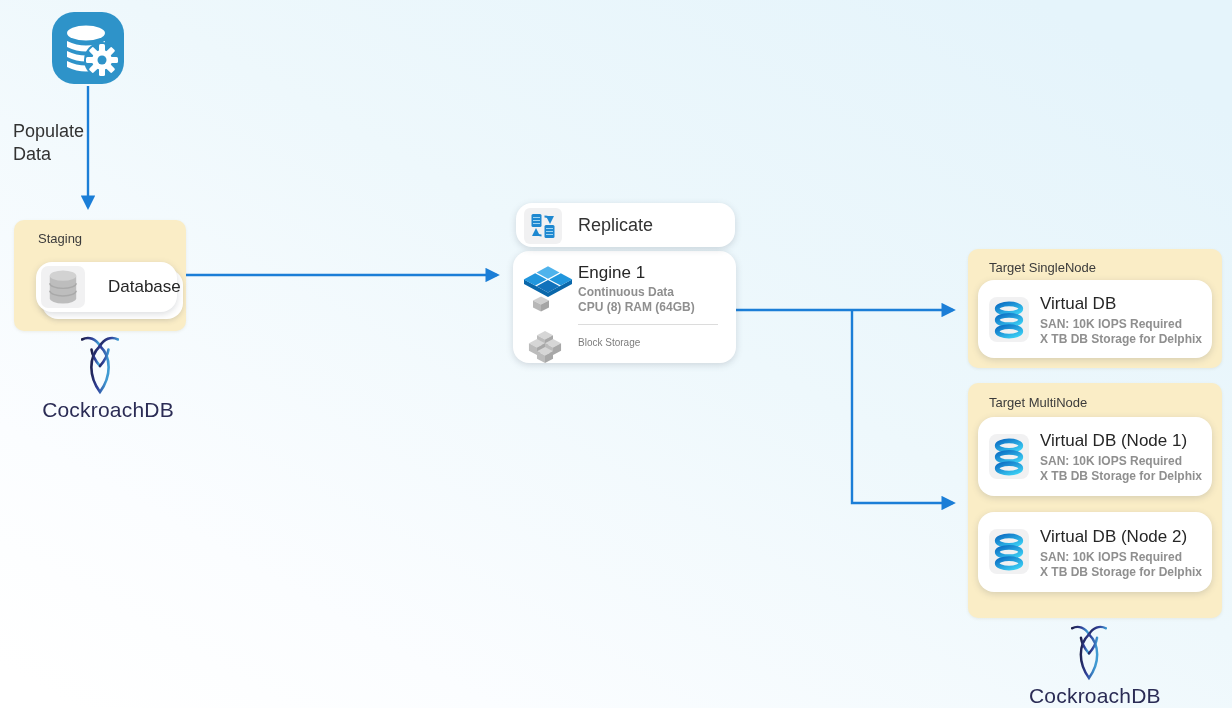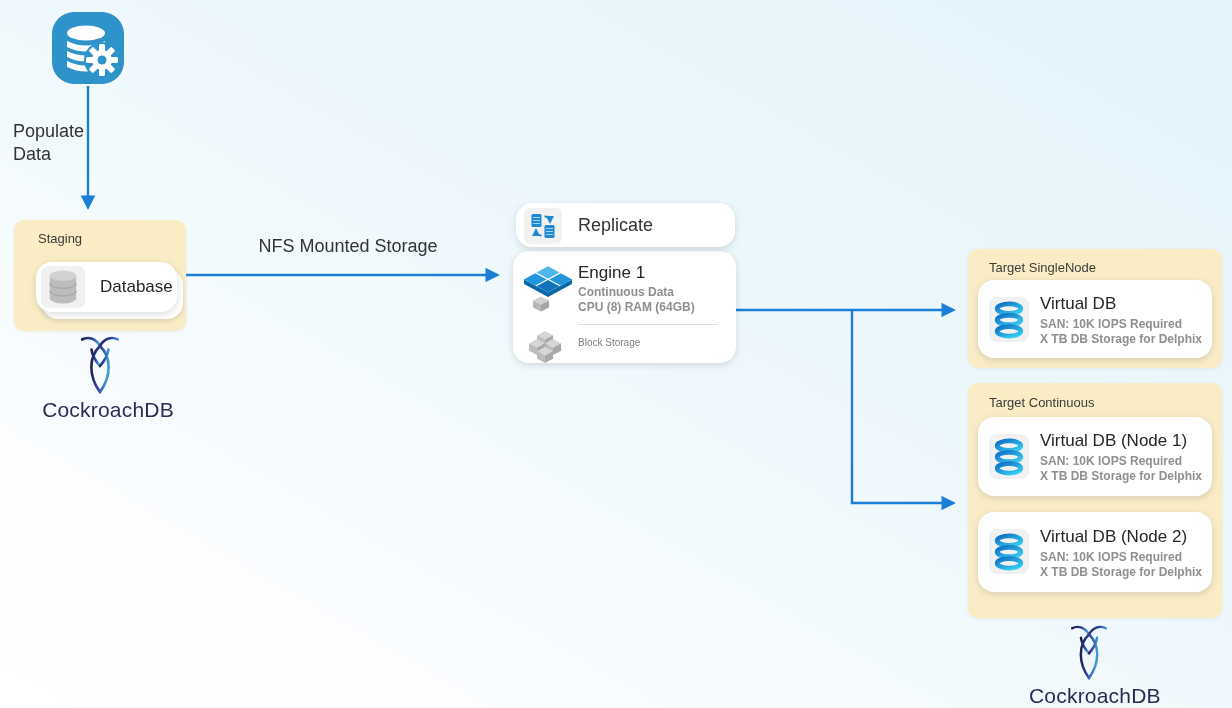--- a/index.html
+++ b/index.html
@@ -81,37 +81,36 @@
     <div class="abs card" style="left:28px;top:49px;width:141px;height:50px;box-shadow:0 2px 5px rgba(70,80,95,.18)"></div>
     <div class="abs card" style="left:22px;top:42px;width:141px;height:50px">
       <div class="tile abs" style="left:5px;top:4px;width:44px;height:42px">
         <svg width="34" height="38" viewBox="0 0 36 40">
           <path d="M4 8 v24 a14 5.5 0 0 0 28 0 v-24 z" fill="#bdbdbd"></path>
           <ellipse cx="18" cy="8" rx="14" ry="5.5" fill="#d2d2d2"></ellipse>
           <path d="M4 16 a14 5.5 0 0 0 28 0" fill="none" stroke="#a9a9a9" stroke-width="1.4"></path>
           <path d="M4 24 a14 5.5 0 0 0 28 0" fill="none" stroke="#a9a9a9" stroke-width="1.4"></path>
         </svg>
       </div>
-      <div class="abs card-title" style="left:64px;top:0;height:50px;display:flex;align-items:center">Database</div>
+      <div class="abs card-title" style="left:72px;top:0;height:50px;display:flex;align-items:center">Database</div>
     </div>
   </div>
 
   <svg class="abs" style="left:81px;top:333px" width="38" height="62" viewBox="0 0 38 62">
     <g stroke="url(#cg)" stroke-width="2.6" fill="none" stroke-linecap="round">
       <path d="M19 13 C 15 6, 8 3, 1 6.5"></path>
       <path d="M19 13 C 23 6, 30 3, 37 6.5"></path>
       <path d="M19 13 C 7.5 24, 7.5 43, 19 59 C 30.5 43, 30.5 24, 19 13 Z"></path>
       <path d="M19 52 L19 33"></path>
       <path d="M19 33 C 14.5 28, 11.5 23.5, 10.5 16.5"></path>
       <path d="M19 33 C 23.5 28, 26.5 23.5, 27.5 16.5"></path>
     </g>
   </svg>
   <div class="abs logo-text" style="left:40px;top:398px;width:136px">CockroachDB</div>
 
-  <div class="abs flow-label" style="left:252px;top:236px;width:192px;text-align:center">NFS Mounted Storage</div>
 
   <div class="abs card" style="left:516px;top:203px;width:219px;height:44px;z-index:2">
     <div class="tile abs" style="left:8px;top:5px;width:38px;height:36px;border-radius:6px">
       <svg width="26" height="26" viewBox="0 0 26 26">
         <defs>
           <marker id="rah" viewBox="0 0 10 10" refX="7" refY="5" markerWidth="4.5" markerHeight="4.5" orient="auto-start-reverse">
             <path d="M0 0 L10 5 L0 10 z" fill="#1e88d0"></path>
           </marker>
         </defs>
         <rect x="1.5" y="1" width="10" height="13" rx="1.5" fill="#1e88d0"></rect>
@@ -185,21 +184,21 @@
           </g>
         </svg>
       </div>
       <div class="abs card-title" style="left:62px;top:14px">Virtual DB</div>
       <div class="abs card-sub" style="left:62px;top:37px">SAN: 10K IOPS Required</div>
       <div class="abs card-sub" style="left:62px;top:52px">X TB DB Storage for Delphix</div>
     </div>
   </div>
 
   <div class="abs group" style="left:968px;top:383px;width:254px;height:235px">
-    <div class="abs group-title" style="left:21px;top:12px">Target Continuous</div>
+    <div class="abs group-title" style="left:21px;top:12px">Target MultiNode</div>
 
     <div class="abs card" style="left:10px;top:34px;width:234px;height:79px">
       <div class="tile abs" style="left:11px;top:17px;width:40px;height:45px;border-radius:8px">
         <svg width="34" height="40" viewBox="0 0 36 42">
           <g fill="none" stroke="url(#vg)" stroke-width="5">
             <ellipse cx="18" cy="9" rx="12.5" ry="5"></ellipse>
             <ellipse cx="18" cy="21" rx="12.5" ry="5"></ellipse>
             <ellipse cx="18" cy="33" rx="12.5" ry="5"></ellipse>
           </g>
         </svg>

